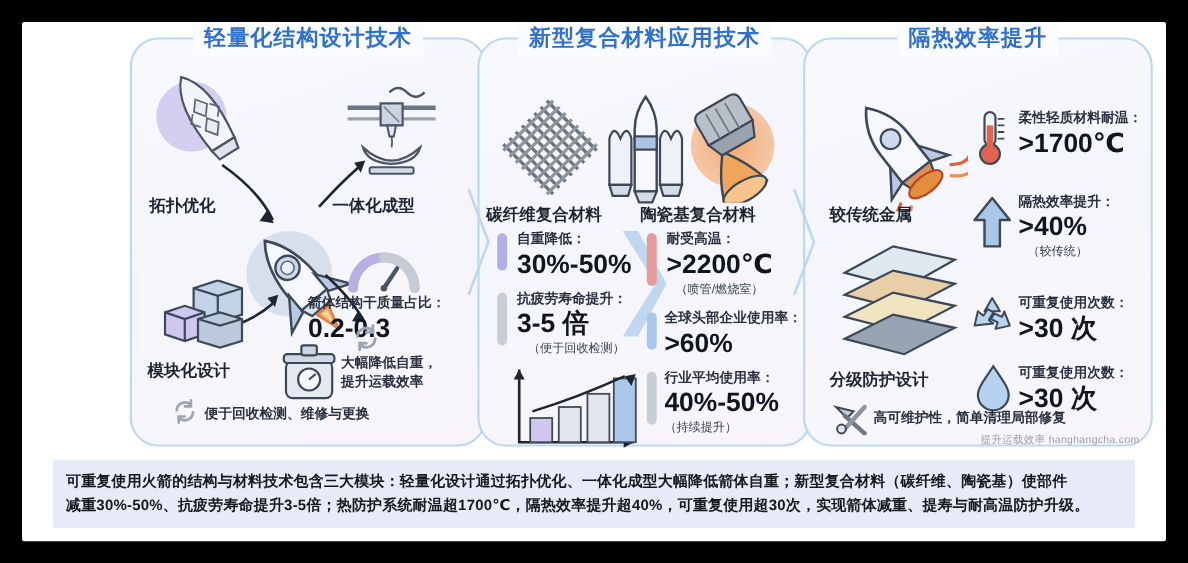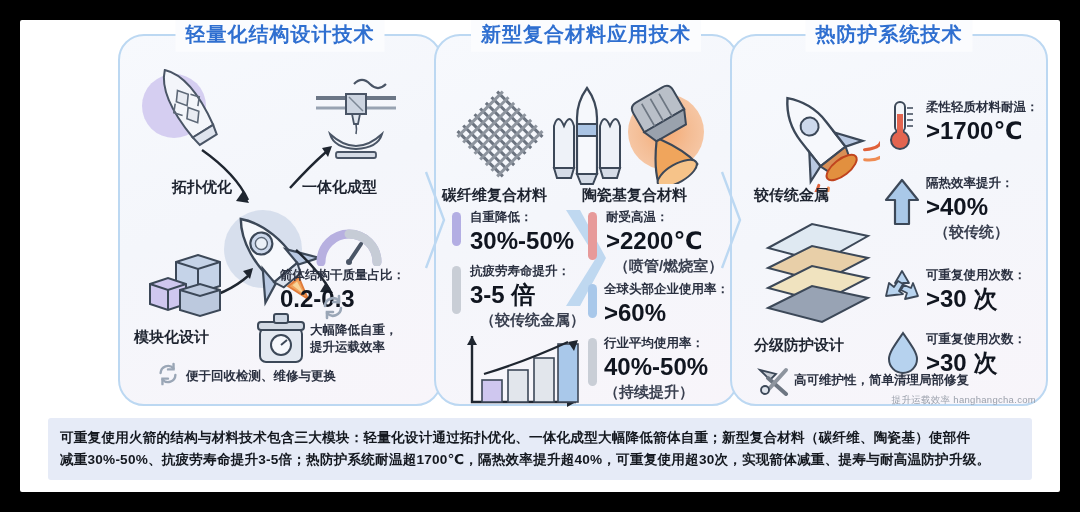--- a/index.html
+++ b/index.html
@@ -31,21 +31,21 @@
     color:#2f6fd0;font-weight:bold;font-size:20px;letter-spacing:1px;
     z-index:8;
   }
 
   
   .blob{position:absolute;border-radius:50%;}
   .lbl{position:absolute;font-size:15px;font-weight:bold;color:#1e2430;white-space:nowrap;}
   .stat{position:absolute;}
   .stat .cap{font-size:12.5px;color:#2a3040;font-weight:bold;line-height:1.25;white-space:nowrap;}
   .stat .big{font-size:24px;color:#10151f;font-weight:bold;line-height:1.25;white-space:nowrap;}
-  .stat .sub{font-size:15px;color:#3a4050;font-weight:bold;line-height:1.3;white-space:nowrap;}
+  .stat .sub{font-size:11px;color:#3a4050;font-weight:normal;line-height:1.3;white-space:nowrap;}
   .accent{position:absolute;width:9px;border-radius:5px;}
   .note{position:absolute;font-size:12.5px;color:#2a3040;font-weight:bold;white-space:nowrap;line-height:1.35;}
 
   
   .caption{
     position:absolute;left:28px;top:398px;width:984px;
     background:#e6ebf7;border-radius:3px;padding:9px 12px;
     box-sizing:border-box;
   }
   .caption p{
@@ -71,21 +71,21 @@
       <svg style="position:absolute;left:24px;top:22px;" width="84" height="92" viewBox="0 0 84 92">
         <g transform="rotate(-32 42 46)">
           <path d="M42 6 C56 20 58 48 54 78 L30 78 C26 48 28 20 42 6 Z" fill="#f3f5fa" stroke="#4a5566" stroke-width="2"></path>
           <path d="M30 78 L54 78 L52 88 L32 88 Z" fill="#dfe4ee" stroke="#4a5566" stroke-width="2"></path>
           <path d="M42 30 l7 9 -7 9 -7 -9 Z" fill="#e8ebf2" stroke="#5d6877" stroke-width="1.6"></path>
           <path d="M42 50 l7 9 -7 9 -7 -9 Z" fill="#e8ebf2" stroke="#5d6877" stroke-width="1.6"></path>
           <path d="M33 40 l-6 7 6 7" fill="none" stroke="#5d6877" stroke-width="1.6"></path>
           <path d="M51 40 l6 7 -6 7" fill="none" stroke="#5d6877" stroke-width="1.6"></path>
         </g>
       </svg>
-      <div class="lbl" style="left:16px;top:142px;margin-left:36px;">拓扑优化</div>
+      <div class="lbl" style="left:16px;top:142px;">拓扑优化</div>
 
       <svg style="position:absolute;left:188px;top:36px;" width="96" height="96" viewBox="0 0 96 96">
         <path d="M8 26 h80" stroke="#6b7686" stroke-width="4" fill="none"></path>
         <path d="M8 36 h80" stroke="#98a3b2" stroke-width="3" fill="none"></path>
         <path d="M38 22 h20 v20 h-20 Z" fill="#ccd4e0" stroke="#4a5566" stroke-width="2"></path>
         <path d="M41 25 l14 14" stroke="#7c8795" stroke-width="1.5"></path>
         <path d="M44 42 h8 l-2 10 h-4 Z" fill="#e3e8f0" stroke="#4a5566" stroke-width="1.8"></path>
         <path d="M48 52 q1 6 0 10" stroke="#4a5566" stroke-width="1.6" fill="none"></path>
         <path d="M46 12 q8 -8 16 0 q8 8 16 0" stroke="#4a5566" stroke-width="2.2" fill="none"></path>
         <path d="M22 62 q26 24 52 0 q-4 14 -26 15 q-22 -1 -26 -15 Z" fill="#eef1f6" stroke="#4a5566" stroke-width="2"></path>
@@ -228,21 +228,21 @@
       <div class="accent" style="left:16px;top:176px;height:34px;background:#b3aee3;"></div>
       <div class="stat" style="left:34px;top:174px;">
         <div class="cap">自重降低：</div>
         <div class="big">30%-50%</div>
       </div>
 
       <div class="accent" style="left:16px;top:230px;height:48px;background:#c9ced6;"></div>
       <div class="stat" style="left:34px;top:228px;">
         <div class="cap">抗疲劳寿命提升：</div>
         <div class="big">3-5 倍</div>
-        <div class="sub" style="padding-left:10px;">（较传统金属）</div>
+        <div class="sub" style="padding-left:10px;">（便于回收检测）</div>
       </div>
 
       <svg style="position:absolute;left:22px;top:294px;" width="132" height="86" viewBox="0 0 132 86">
         <path d="M14 6 v66 h104" fill="none" stroke="#1f2630" stroke-width="2.4"></path>
         <path d="M14 6 l-5 9 h10 Z" fill="#1f2630"></path>
         <path d="M118 72 l-9 -5 v10 Z" fill="#1f2630"></path>
         <rect x="24" y="50" width="20" height="22" fill="#cfc7ef" stroke="#3c4858" stroke-width="1.6"></rect>
         <rect x="50" y="40" width="20" height="32" fill="#e2e6ec" stroke="#3c4858" stroke-width="1.6"></rect>
         <rect x="76" y="28" width="20" height="44" fill="#e2e6ec" stroke="#3c4858" stroke-width="1.6"></rect>
         <rect x="100" y="14" width="20" height="58" fill="#a9c8ea" stroke="#3c4858" stroke-width="1.6"></rect>
@@ -265,21 +265,21 @@
 
       <div class="accent" style="left:152px;top:302px;height:48px;background:#c9ced6;"></div>
       <div class="stat" style="left:168px;top:300px;">
         <div class="cap">行业平均使用率：</div>
         <div class="big">40%-50%</div>
         <div class="sub">（持续提升）</div>
       </div>
     </div>
 
     <div class="panel p3">
-      <div class="panel-title">热防护系统技术</div>
+      <div class="panel-title">隔热效率提升</div>
 
       <svg style="position:absolute;left:22px;top:44px;" width="126" height="112" viewBox="0 0 126 112">
         <g transform="rotate(-38 63 56)">
           <path d="M63 8 q16 18 16 42 v32 h-32 v-32 q0 -24 16 -42 Z" fill="#f6f8fc" stroke="#3c4858" stroke-width="2.4"></path>
           <circle cx="63" cy="44" r="9" fill="#cdd9ec" stroke="#3c4858" stroke-width="2"></circle>
           <path d="M47 64 L30 88 L47 82 Z" fill="#b9c9e2" stroke="#3c4858" stroke-width="2.2"></path>
           <path d="M79 64 L96 88 L79 82 Z" fill="#b9c9e2" stroke="#3c4858" stroke-width="2.2"></path>
           <path d="M47 82 h32 l-4 12 h-24 Z" fill="#d98f56" stroke="#3c4858" stroke-width="2"></path>
           <ellipse cx="63" cy="96" rx="18" ry="8" fill="#e2903f" stroke="#c0441f" stroke-width="2"></ellipse>
           <path d="M34 96 q-12 8 -18 4 M92 96 q12 8 18 4" stroke="#e0613a" stroke-width="3" fill="none" stroke-linecap="round"></path>

